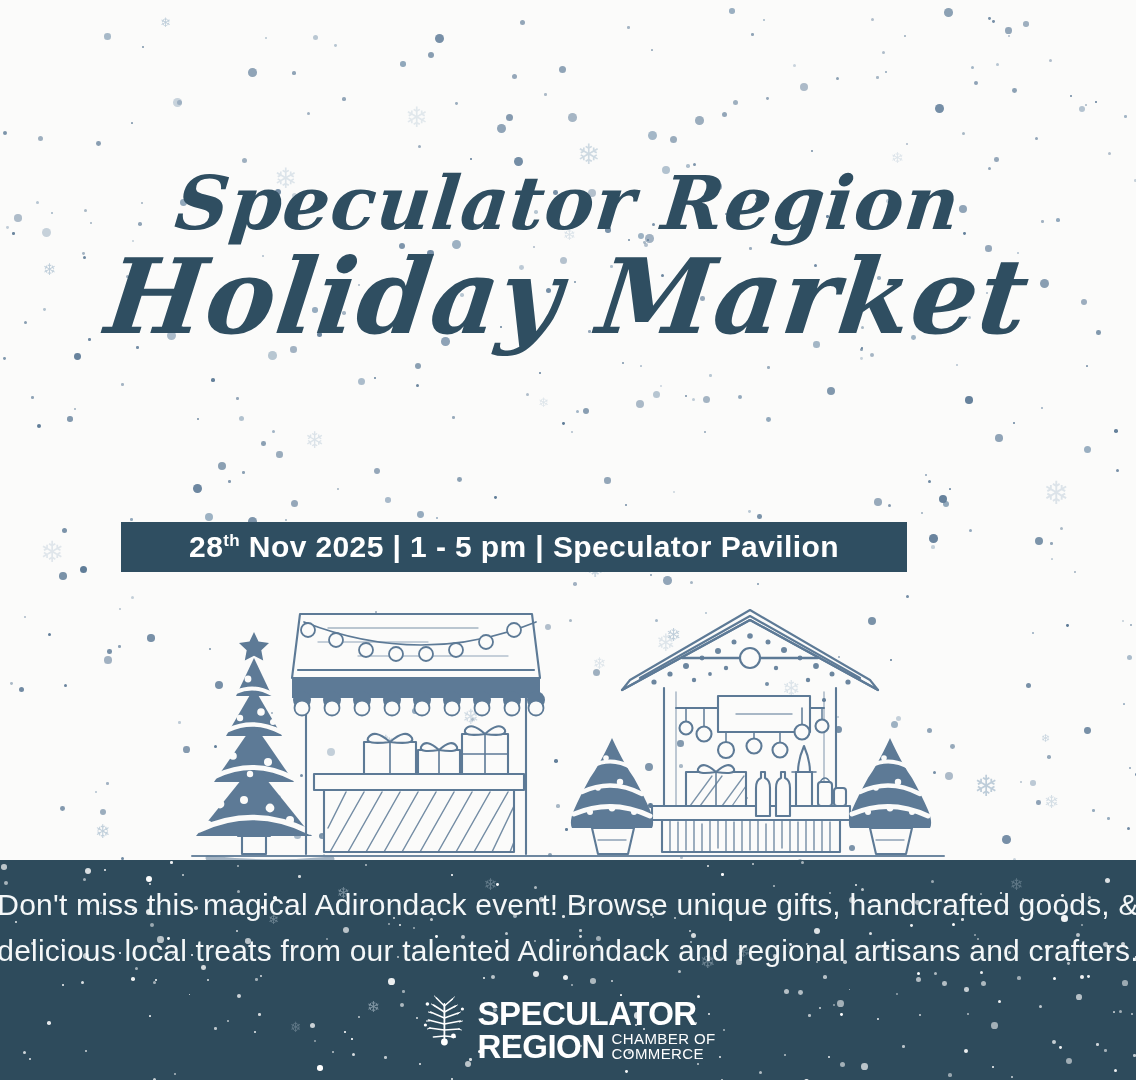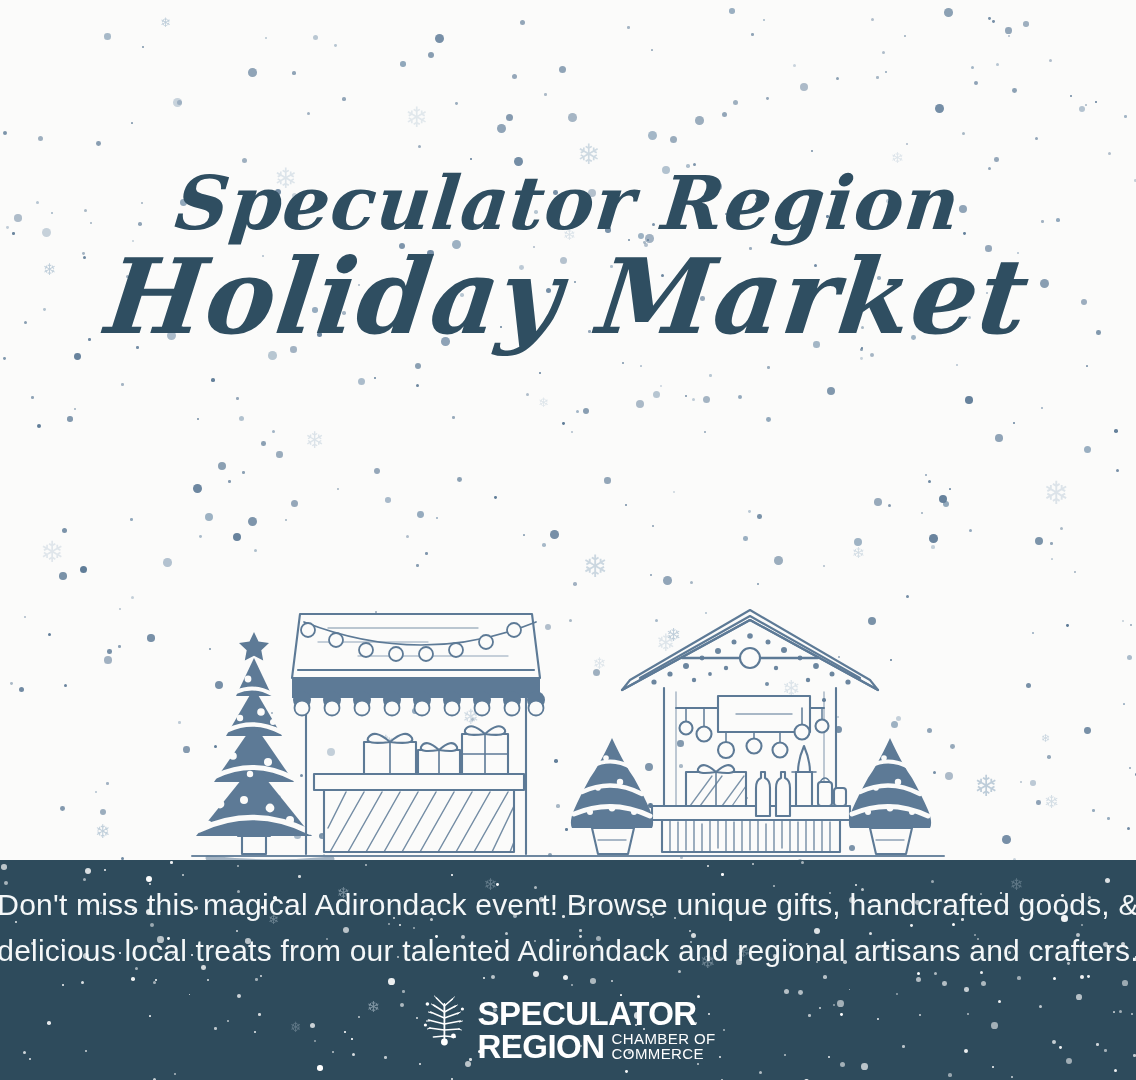--- a/index.html
+++ b/index.html
@@ -621,20 +621,23 @@
       <div class="flake" style="font-size: 15px; left: 563px; top: 228px; opacity: 0.38;">❄</div>
       <div class="flake" style="font-size: 32px; left: 1043px; top: 477px; opacity: 0.37;">❄</div>
     </div>
 
   <div id="headline">
     <div class="script-line" id="title-line1">Speculator Region</div>
     <div class="script-line" id="title-line2">Holiday Market</div>
   </div>
 
 
+  <div id="date-banner">
+    <div id="date-banner-text"><span>28</span><sup>th</sup><span> Nov 2025 | 1 - 5 pm | Speculator Pavilion</span></div>
+  </div>
 
   <div id="illustration">
     <svg width="780" height="270" viewBox="0 0 780 270" fill="none" stroke="#5D7A96" stroke-width="2.1" stroke-linecap="round" stroke-linejoin="round">
 
       <g>
 
         <path d="M76 36 l4.5 9.5 10.5 1.5 -7.7 7.2 1.9 10.4 -9.2-4.9 -9.2 4.9 1.9-10.4 -7.7-7.2 10.5-1.5 z" fill="#5D7A96" stroke="none"></path>
 
         <path d="M76 62 L58 100 L94 100 Z" fill="#5D7A96" stroke="none"></path>
         <path d="M76 92 L48 140 L104 140 Z" fill="#5D7A96" stroke="none"></path>

